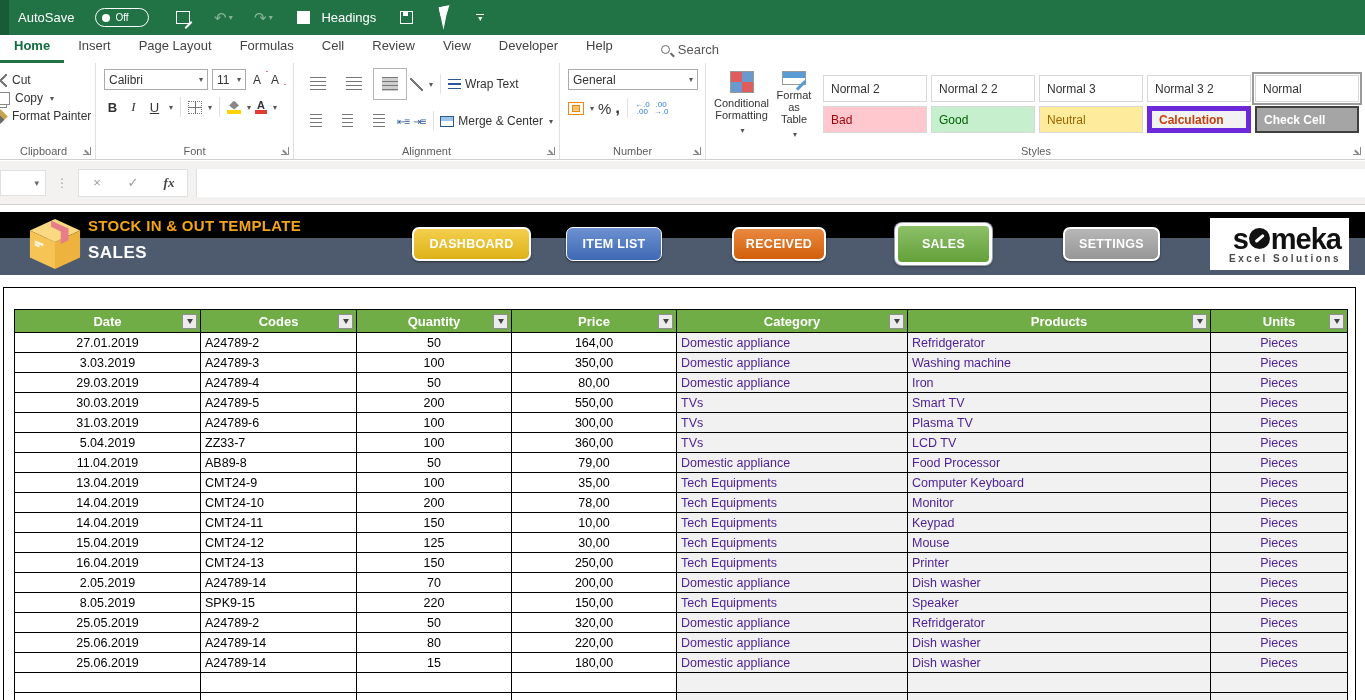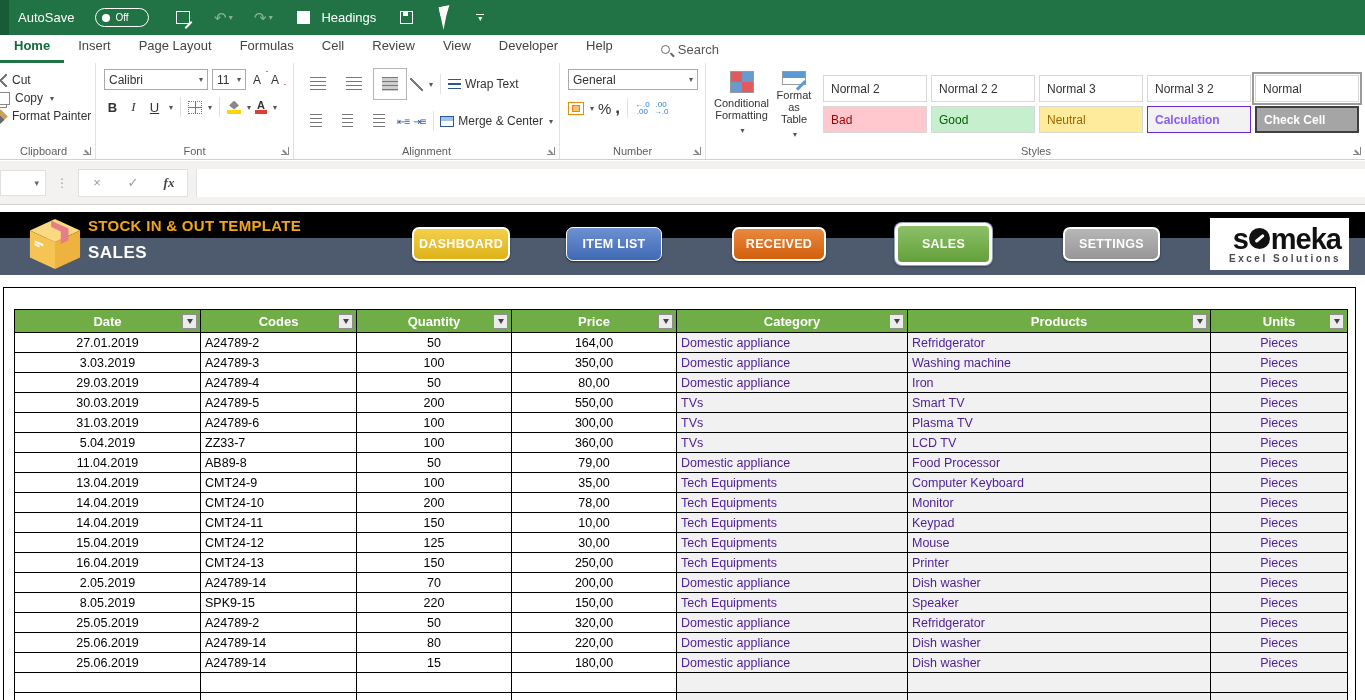--- a/index.html
+++ b/index.html
@@ -112,21 +112,21 @@
   .ft-ico::after { content:""; position:absolute; right:-2px; bottom:-2px; width:12px; height:2.5px;
     background:#5b9bd5; transform:rotate(-45deg); }
   .gallery { display:grid; grid-template-rows:27px 27px; grid-auto-flow:column;
     grid-auto-columns:104px; gap:4px; padding:6px 0 0 4px; }
   .gcell { border:1px solid #d8d8d8; background:#fff; font-size:12px; display:flex; align-items:center;
     padding:0 7px; cursor:pointer; white-space:nowrap; overflow:hidden; }
   .g-selected { outline:2px solid #9a9a9a; outline-offset:1px; }
   .g-bad { background:#ffc7ce; color:#9c0006; }
   .g-good { background:#c6efce; color:#006100; }
   .g-neutral { background:#ffeb9c; color:#9c6500; }
-  .g-calc { background:#f2f2f2; color:#8b5cf6; border:1px solid #6d28d9; font-weight:bold; }
+  .g-calc { background:#f2f2f2; color:#c2410c; border:5px solid #6d28d9; font-weight:bold; }
   .g-check { background:#a5a5a5; color:#fff; border:2px solid #3f3f3f; font-weight:bold; }
 
   
   .fbar { position:absolute; left:0; top:161px; width:100%; height:44px; background:#f3f2f1;
     border-bottom:1px solid #d2d0ce; display:flex; align-items:center; }
   .namebox { width:46px; height:26px; background:#fff; border:1px solid #e0e0e0; display:flex;
     align-items:center; justify-content:flex-end; padding-right:6px; color:#666; font-size:9px; cursor:pointer; }
   .fdots { color:#a0a0a0; font-size:12px; margin:0 10px; }
   .fbtns { display:flex; background:#fff; border:1px solid #e0e0e0; height:28px; align-items:center; }
   .fbtn { width:36px; text-align:center; color:#9a9a9a; font-size:13px; cursor:pointer; }
@@ -137,21 +137,21 @@
   
   .banner { position:absolute; left:0; top:212px; width:100%; height:63px; }
   .banner-top { position:absolute; inset:0 0 auto 0; height:26px; background:#000; }
   .banner-bot { position:absolute; inset:26px 0 0 0; background:#4e5b6e; }
   .pkg { position:absolute; left:26px; top:5px; width:58px; height:54px; }
   .bn-title { position:absolute; left:88px; top:5px; font-size:15px; font-weight:bold; color:#f2a51a; letter-spacing:.3px; }
   .bn-sub { position:absolute; left:88px; top:31px; font-size:17px; font-weight:bold; color:#fff; letter-spacing:.5px; }
   .nav-btn { position:absolute; top:15px; height:34px; border-radius:7px; border:2px solid #fff;
     color:#fff; font-weight:bold; font-size:12.5px; display:flex; align-items:center; justify-content:center;
     cursor:pointer; box-shadow:0 1px 2px rgba(0,0,0,.5); letter-spacing:.3px; }
-  .nav-btn:nth-child(1){ left:412px; width:98px; }
+  .nav-btn:nth-child(1){ left:412px; width:119px; }
   .nav-btn:nth-child(2){ left:566px; width:96px; border-width:1px; }
   .nav-btn:nth-child(3){ left:732px; width:94px; }
   .nav-btn:nth-child(4){ left:895px; width:97px; top:11px; height:42px; border-width:3px;
     box-shadow:0 0 0 1px #9aa4b1, 0 1px 3px rgba(0,0,0,.6); }
   .nav-btn:nth-child(5){ left:1063px; width:97px; }
   .logo { position:absolute; left:1210px; top:6px; width:139px; height:52px; background:#fff;
     display:flex; flex-direction:column; align-items:flex-end; justify-content:center; padding:2px 8px; cursor:pointer; }
   .brand { font-size:29px; font-weight:bold; color:#111; letter-spacing:-1px; line-height:28px;
     display:flex; align-items:center; }
   .brand .o-disc { width:21px; height:21px; background:#111; border-radius:50%; display:inline-block;

